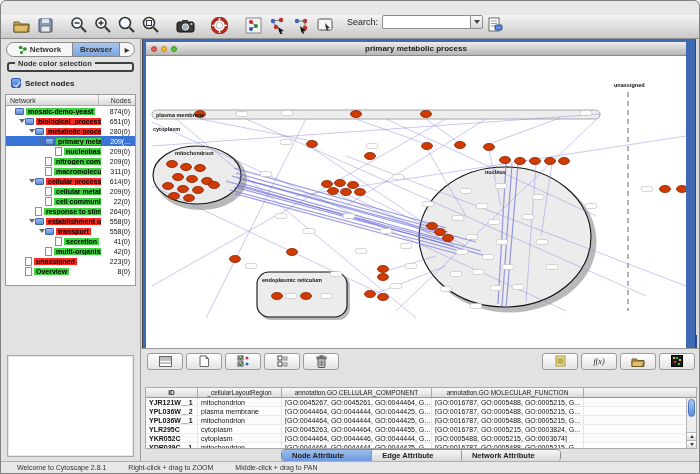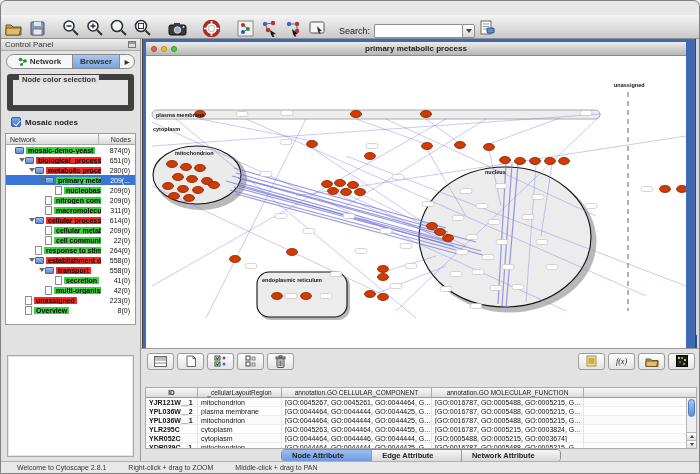--- a/index.html
+++ b/index.html
@@ -14,42 +14,42 @@
   .titlebar .title{display:block;text-align:center;font-size:9px;font-weight:bold;color:#222;line-height:14px;}
   .lights{position:absolute;left:7px;top:3px;display:flex;gap:5px;}
   .light{width:8px;height:8px;border-radius:50%;}
   .light.red{background:#ee5f57;border:1px solid #b8423c;}
   .light.yellow{background:#f5bb2e;border:1px solid #c08f1e;}
   .light.green{background:#57c93f;border:1px solid #3a9427;}
 
   
   .toolbar{position:absolute;top:14px;left:0;right:0;height:24px;
     background:linear-gradient(#f4f4f4,#c9c9c9);border-bottom:1px solid #8f8f8f;
-    display:flex;align-items:flex-end;}
+    display:flex;align-items:flex-start;padding-left:8px;}
   .tb{width:22px;height:20px;border:none;background:transparent;padding:1px;margin:0 1px;display:flex;align-items:center;justify-content:center;cursor:default;}
   .tgap{width:10px;}
   .search-wrap{display:flex;align-items:center;margin-left:10px;}
   .search-label{font-size:9px;color:#222;margin-right:4px;}
   .search-input{width:88px;height:14px;border:1px solid #8e8e8e;border-right:none;border-radius:2px 0 0 2px;font-size:9px;padding:0 3px;background:#fff;}
   .search-drop{width:13px;height:14px;border:1px solid #8e8e8e;background:linear-gradient(#fdfdfd,#d7d7d7);
     border-radius:0 2px 2px 0;display:flex;align-items:center;justify-content:center;}
   .caret-down{width:0;height:0;border-left:3px solid transparent;border-right:3px solid transparent;border-top:4px solid #444;}
 
   
   .control-panel{position:absolute;top:38px;left:0;width:140px;bottom:12px;background:#e2e2e2;border-right:1px solid #9a9a9a;}
   .panel-header{height:12px;background:linear-gradient(#efefef,#cfcfcf);border-bottom:1px solid #aaa;
     font-size:8px;color:#333;padding:1px 4px;display:flex;align-items:center;}
   .float-icon{margin-left:auto;width:8px;height:7px;border:1px solid #777;background:#ddd;position:relative;}
   .float-icon::after{content:"";position:absolute;left:0;top:0;right:0;height:2px;background:#999;}
   .cp-tabs{display:flex;height:15px;margin:3px 5px 0 5px;border:1px solid #8a8a8a;border-radius:8px;overflow:hidden;background:#f6f6f6;}
   .cp-tab{display:flex;align-items:center;justify-content:center;font-size:8px;font-weight:bold;color:#333;gap:3px;}
   .cp-tab.network{flex:1;}
   .cp-tab.mosaic{width:48px;background:linear-gradient(#a9c6ef,#7ba4e2);border-left:1px solid #8a8a8a;border-right:1px solid #8a8a8a;}
   .cp-tab.overflow{width:14px;font-size:6px;color:#333;}
-  .groupbox{margin:5px 6px 0 6px;border:6px solid #404040;border-radius:3px;padding:6px 4px 19px 4px;position:relative;background:#e6e6e6;}
+  .groupbox{margin:5px 6px 0 6px;border:2px solid #404040;border-radius:3px;padding:6px 4px 0 4px;position:relative;background:#e6e6e6;}
   .groupbox .legend{position:absolute;top:-5px;left:6px;background:#e2e2e2;padding:0 3px;font-size:7.5px;font-weight:bold;color:#333;}
   .combo{height:15px;background:#fff;border:1px solid #9a9a9a;border-radius:8px;display:flex;align-items:center;position:relative;}
   .combo .val{flex:1;text-align:center;font-size:8px;font-weight:bold;color:#111;}
   .combo .arrows{width:14px;height:13px;margin-right:1px;border-radius:7px;background:linear-gradient(#8fb2ec,#4a7ad2);
     display:flex;flex-direction:column;align-items:center;justify-content:center;gap:1px;}
   .arr-up{width:0;height:0;border-left:2.5px solid transparent;border-right:2.5px solid transparent;border-bottom:3px solid #fff;}
   .arr-dn{width:0;height:0;border-left:2.5px solid transparent;border-right:2.5px solid transparent;border-top:3px solid #fff;}
   .checkrow{display:flex;align-items:center;gap:4px;margin:5px 0 0 10px;height:12px;}
   .checkbox{width:10px;height:10px;border:1px solid #2d5cb8;border-radius:2px;background:linear-gradient(#7ea9ea,#3a6fd0);position:relative;}
   .checkbox::after{content:"";position:absolute;left:2.5px;top:0.5px;width:3px;height:6px;
@@ -91,21 +91,21 @@
   .net-canvas{position:relative;width:540px;height:271px;background:#fff;overflow:hidden;}
   svg .edge{stroke:#8888dd;stroke-opacity:0.45;stroke-width:1;}
   svg .edge.b{stroke:#7070d8;stroke-opacity:0.7;stroke-width:1.2;}
   svg .node{fill:#cf3c00;stroke:#8a1d00;stroke-width:0.8;}
   svg .pill{fill:#ffffff;stroke:#c0b6b6;stroke-width:0.6;}
   svg .rlabel{font-size:5.5px;font-weight:bold;fill:#111;font-family:"Liberation Sans",sans-serif;}
 
   
   .data-panel{position:absolute;left:140px;top:347px;width:560px;height:115px;background:#e2e2e2;border-top:1px solid #999;}
   .dp-toolbar{height:24px;display:flex;align-items:center;padding:0 6px;gap:3px;}
-  .dp-btn{width:27px;height:17px;background:linear-gradient(#ffffff,#e3e3e3);border:1px solid #9c9c9c;border-radius:3px;
+  .dp-btn{width:36px;height:17px;background:linear-gradient(#ffffff,#e3e3e3);border:1px solid #9c9c9c;border-radius:3px;
     display:flex;align-items:center;justify-content:center;padding:0;}
   .dp-spacer{flex:1;}
   .fx{font-size:8px;font-style:italic;color:#222;font-family:"Liberation Serif",serif;}
   .dp-table{position:absolute;left:4px;right:4px;top:38px;height:62px;background:#fff;border:1px solid #aaa;overflow:hidden;}
   .dhead{display:flex;height:10px;background:linear-gradient(#f8f8f8,#dcdcdc);border-bottom:1px solid #999;font-size:6.5px;color:#222;}
   .dhead .c{border-right:1px solid #aaa;text-align:center;line-height:10px;overflow:hidden;white-space:nowrap;}
   .drow{display:flex;height:9px;font-size:7px;color:#111;border-bottom:1px solid #ececec;}
   .drow:nth-child(odd){background:#fbfbfb;}
   .drow .c{border-right:1px solid #e4e4e4;line-height:9px;padding-left:3px;overflow:hidden;white-space:nowrap;}
   .c-id{width:52px;font-weight:bold;}
@@ -246,24 +246,20 @@
           <rect x="2" y="1" width="10" height="13" fill="#fff" stroke="#666"></rect>
           <line x1="4" y1="4" x2="10" y2="4" stroke="#999"></line>
           <line x1="4" y1="6.5" x2="10" y2="6.5" stroke="#999"></line>
           <line x1="4" y1="9" x2="10" y2="9" stroke="#999"></line>
           <rect x="8" y="8" width="7" height="5" rx="1" fill="#5b8ed8" stroke="#2c4d8e"></rect>
         </svg>
       </button>
   </div>
 
   <div class="control-panel">
-    <div class="panel-header">
-      <span>Control Panel</span>
-      <span class="float-icon"></span>
-    </div>
     <div class="cp-tabs">
       <div class="cp-tab network">
         <svg width="9" height="9">
             <circle cx="2.5" cy="2.5" r="1.8" fill="#2a9a2a"></circle>
             <circle cx="7" cy="4" r="1.8" fill="#2a9a2a"></circle>
             <circle cx="3.5" cy="7.5" r="1.5" fill="#2a9a2a"></circle>
             <line x1="2.5" y1="2.5" x2="7" y2="4" stroke="#2a7a2a" stroke-width="0.7"></line>
             <line x1="3.5" y1="7.5" x2="7" y2="4" stroke="#2a7a2a" stroke-width="0.7"></line>
           </svg>
         <span>Network</span>
@@ -273,21 +269,21 @@
       </div>
       <div class="cp-tab overflow">
         <span>▶</span>
       </div>
     </div>
     <div class="groupbox">
       <span class="legend">Node color selection</span>
     </div>
     <div class="checkrow">
       <span class="checkbox"></span>
-      <span class="checklabel">Mosaic nodes</span>
+      <span class="checklabel">Select nodes</span>
     </div>
     <div class="tree">
       <div class="tree-header">
         <span class="th1">Network</span>
         <span class="th2">Nodes</span>
       </div>
       <div>
           <div class="trow">
     <span class="tindent" style="width: 2px;"></span>
     <span class="tri" style="visibility: hidden;"></span>

